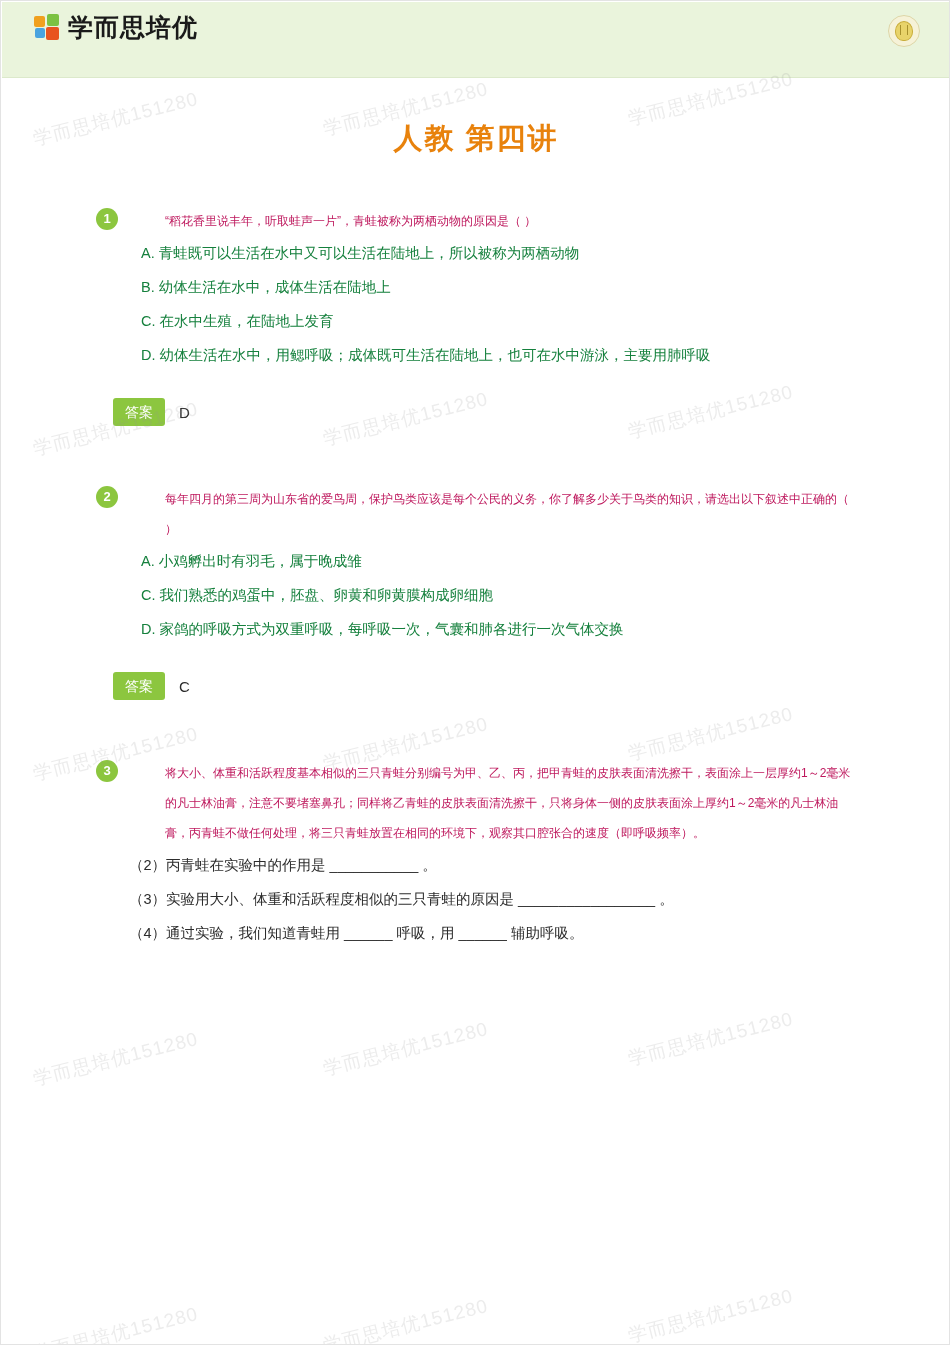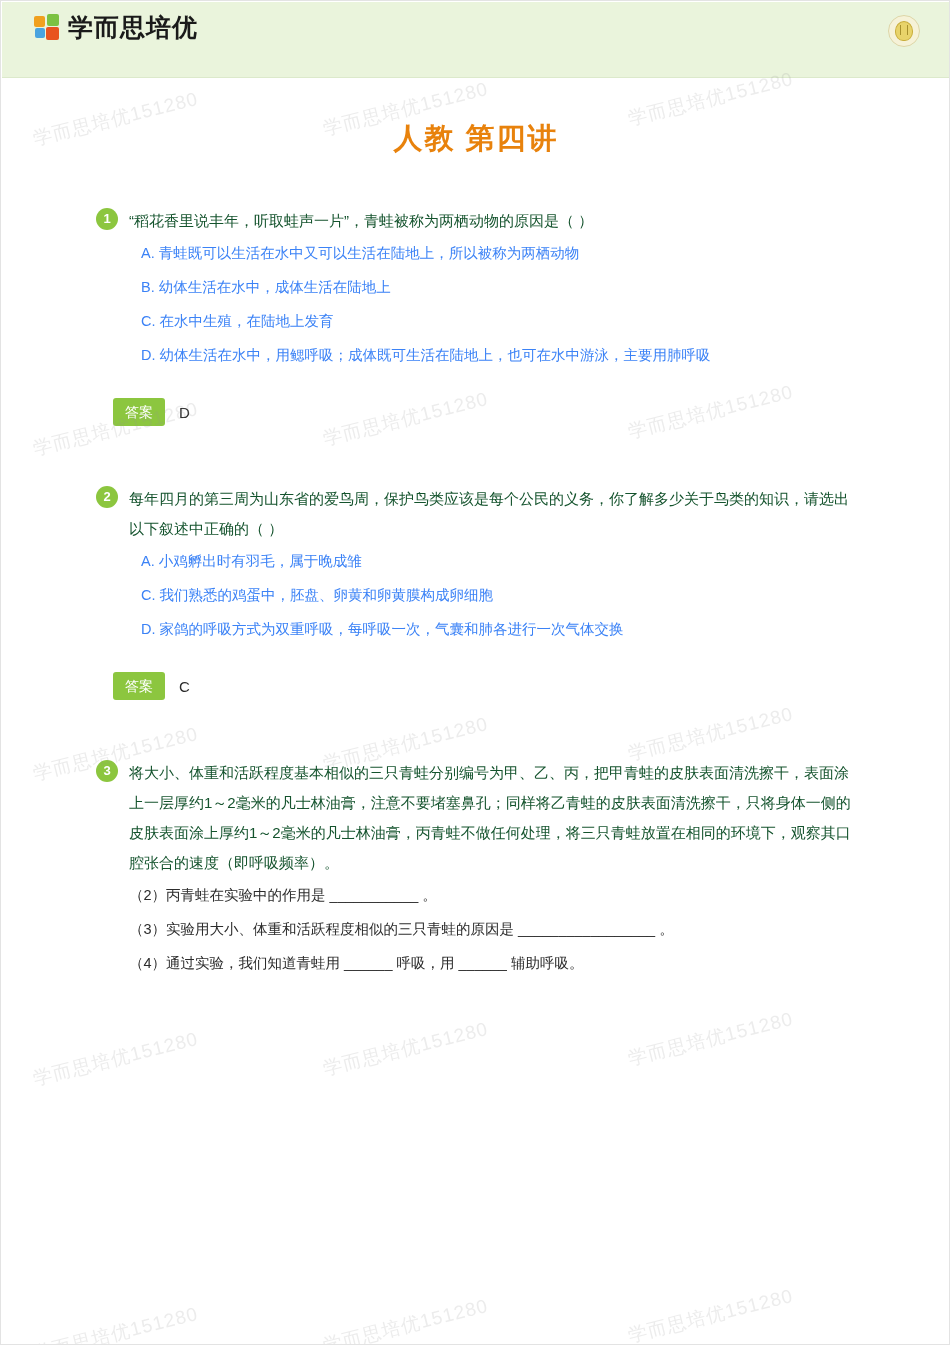--- a/index.html
+++ b/index.html
@@ -133,28 +133,29 @@
     color: #ffffff;
     font-size: 13px;
     line-height: 22px;
     text-align: center;
     font-weight: bold;
   }
   .q-body {
     margin-left: 33px;
   }
   .q-stem {
-    font-size: 15px;
+    font-size: 12px;
     line-height: 30px;
-    color: #14532d;
+    color: #be185d;
+    margin-left: 36px;
   }
   .opt {
     font-size: 14.5px;
     line-height: 34px;
-    color: #3b82f6;
+    color: #15803d;
     padding-left: 12px;
   }
   .sub {
     font-size: 14.5px;
     line-height: 34px;
     color: #2c2c2c;
   }
 
   .answer-row {
     margin-top: 26px;

